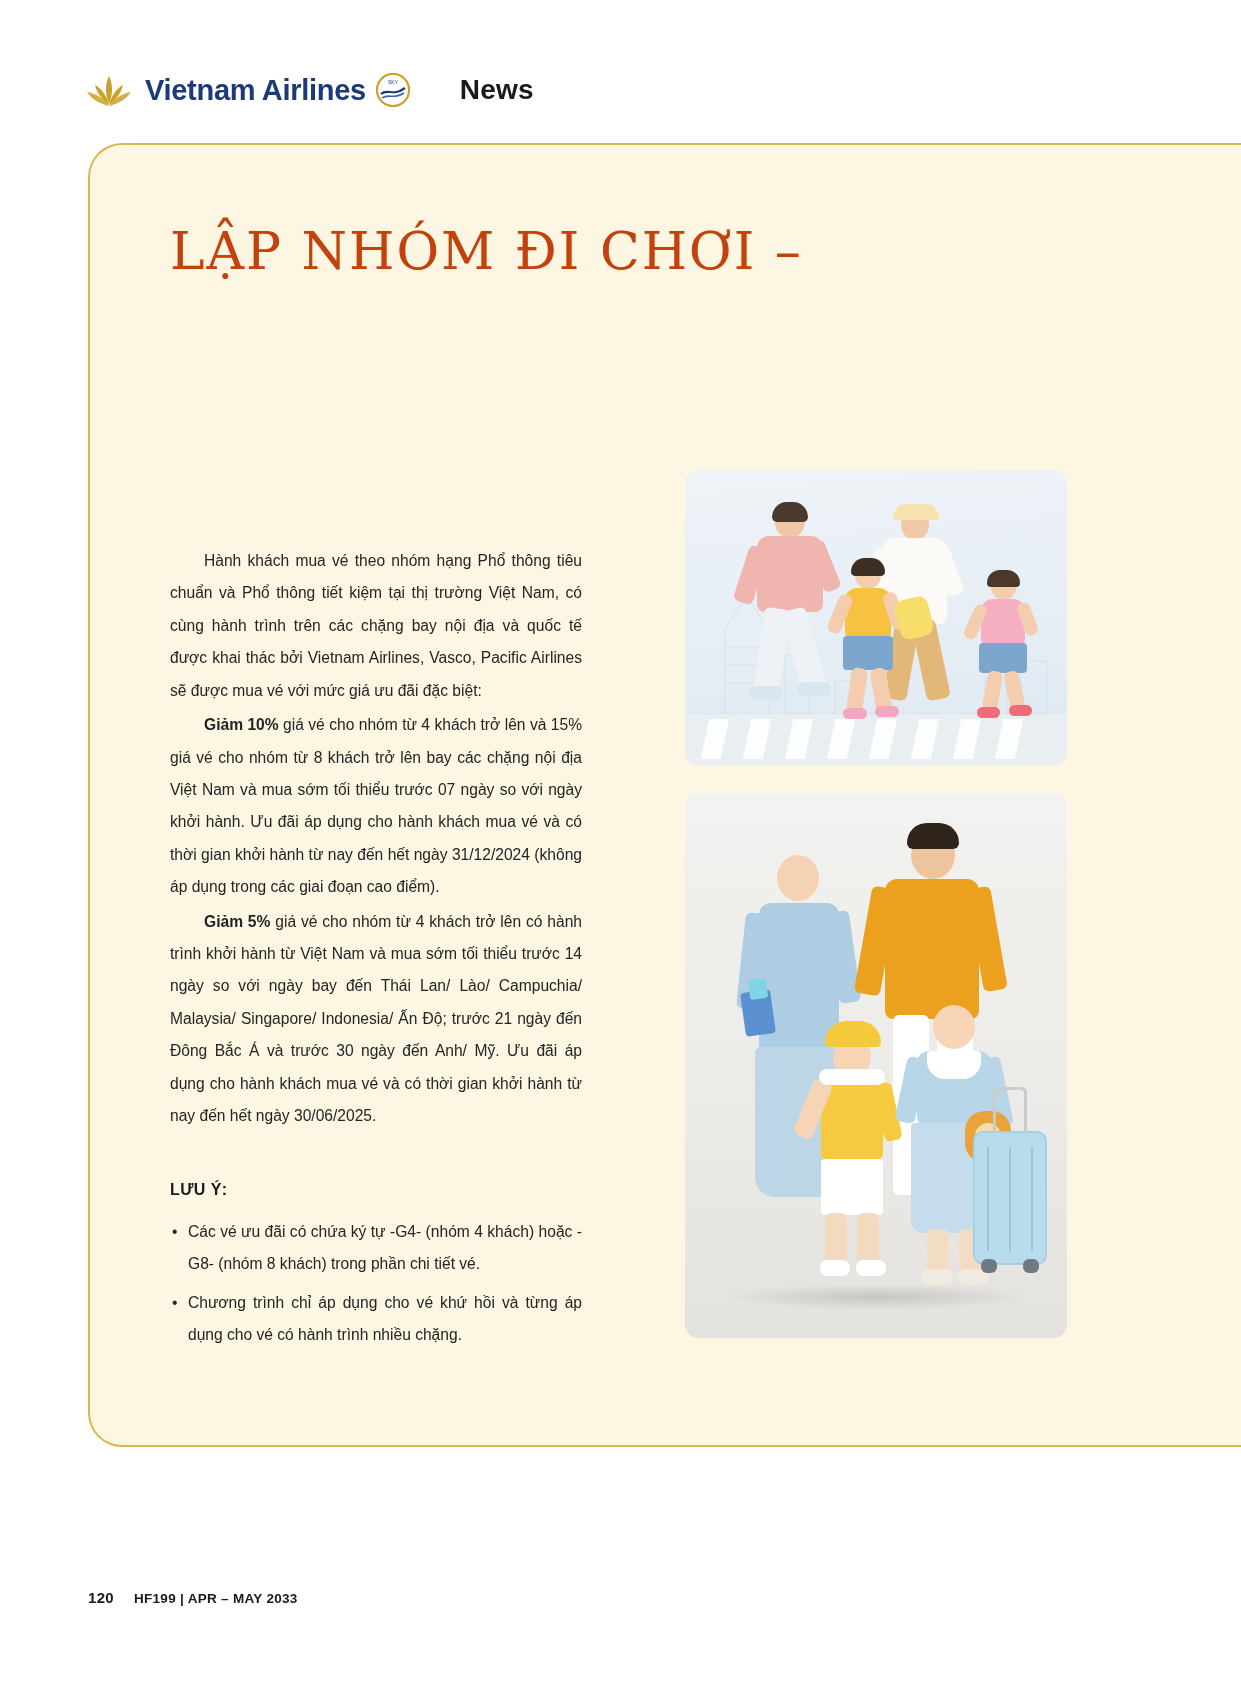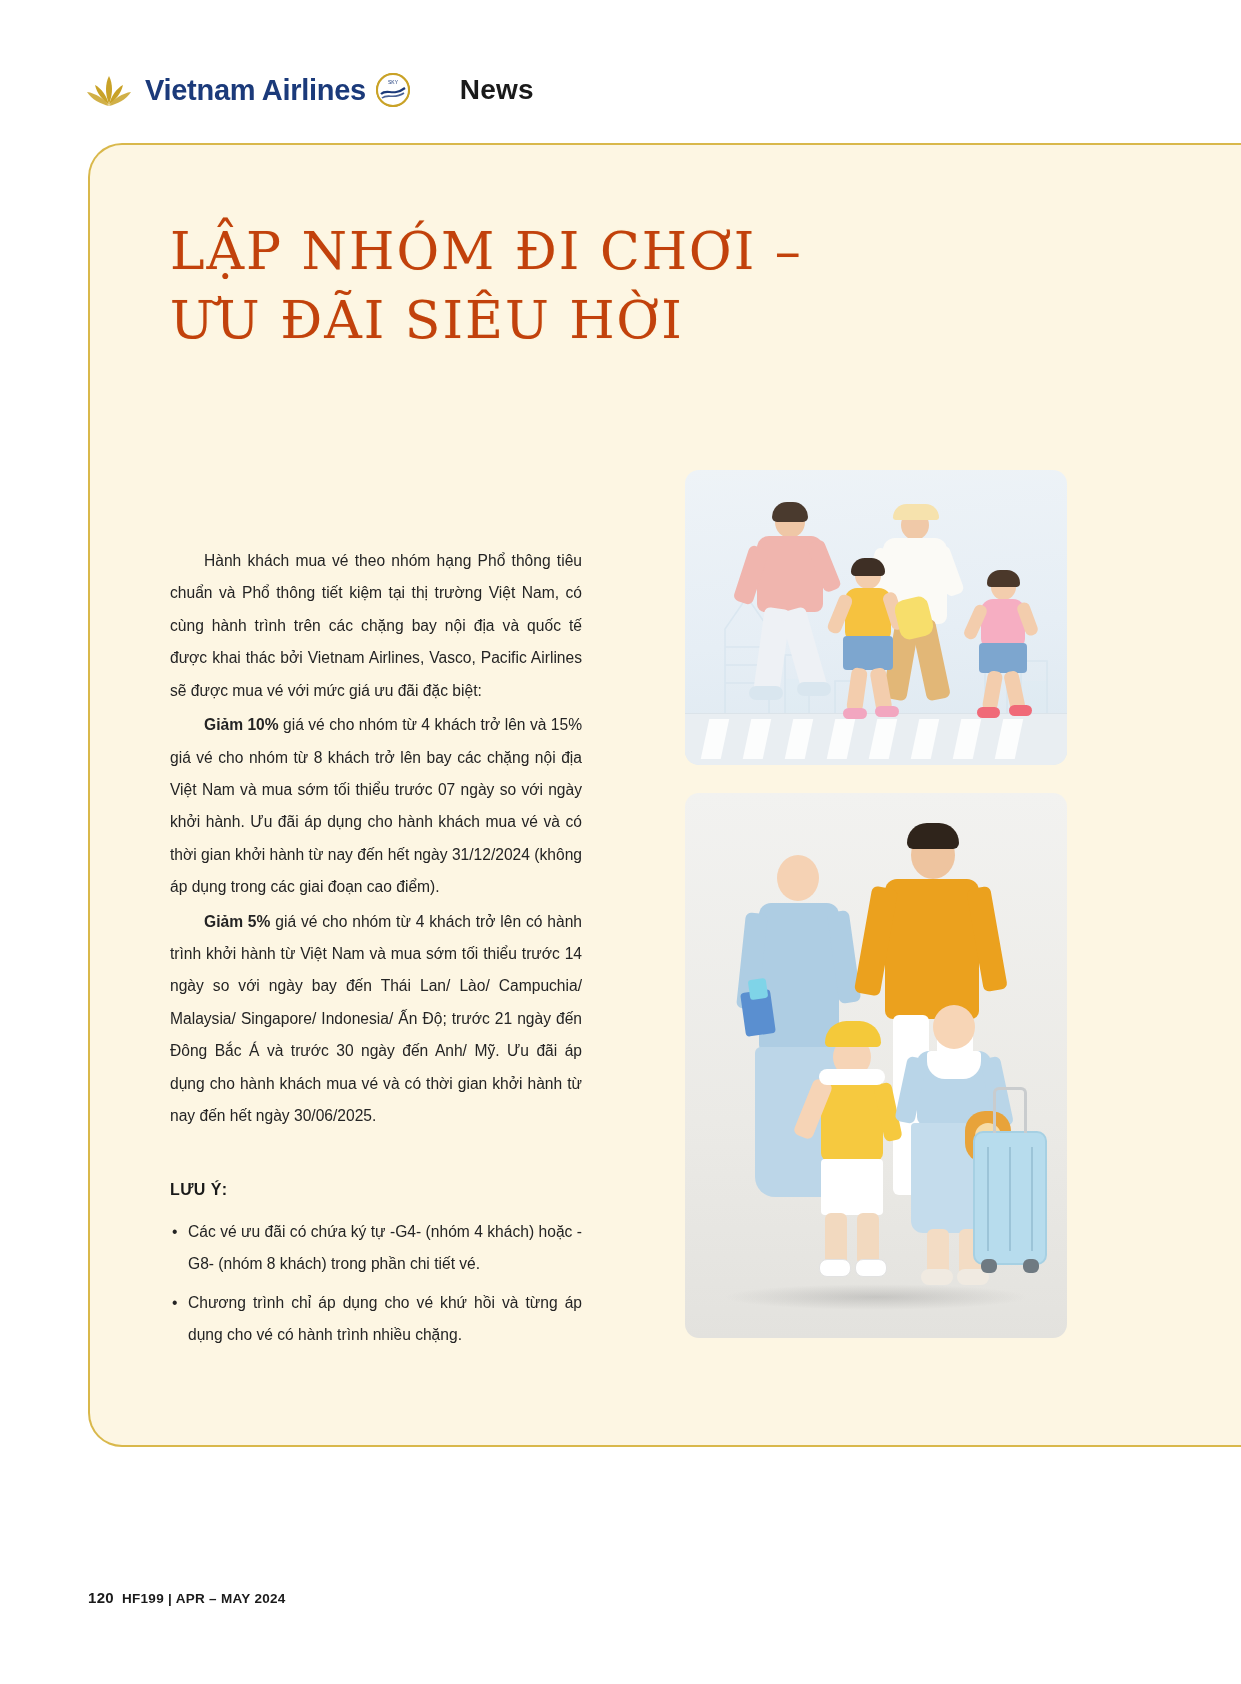--- a/index.html
+++ b/index.html
@@ -225,21 +225,21 @@
     top: -46px;
   }
 
   
   .footer {
     position: absolute;
     left: 88px;
     bottom: 78px;
     display: flex;
     align-items: baseline;
-    gap: 8px;
+    gap: 20px;
     font-size: 14px;
     color: #1a1a1a;
     font-weight: 700;
     letter-spacing: .3px;
   }
   .footer .page-num { font-size: 15px; }
   .footer .issue { font-size: 13.5px; font-weight: 700; }
 </style>
 </head>
 <body>
@@ -267,21 +267,20 @@
       </svg>
     </span>
   </div>
   <div class="section-label">News</div>
 </div>
 
 <div class="card">
 
   <div class="headline">
     <span class="line">LẬP NHÓM ĐI CHƠI –</span>
-    <span class="line">ƯU ĐÃI SIÊU HỜI</span>
   </div>
 
   <div class="text-col">
     <p class="indent">Hành khách mua vé theo nhóm hạng Phổ thông tiêu chuẩn và Phổ thông tiết kiệm tại thị trường Việt Nam, có cùng hành trình trên các chặng bay nội địa và quốc tế được khai thác bởi Vietnam Airlines, Vasco, Pacific Airlines sẽ được mua vé với mức giá ưu đãi đặc biệt:</p>
 
     <p class="indent">
       <span class="bold">Giảm 10%</span><span> giá vé cho nhóm từ 4 khách trở lên và 15% giá vé cho nhóm từ 8 khách trở lên bay các chặng nội địa Việt Nam và mua sớm tối thiểu trước 07 ngày so với ngày khởi hành. Ưu đãi áp dụng cho hành khách mua vé và có thời gian khởi hành từ nay đến hết ngày 31/12/2024 (không áp dụng trong các giai đoạn cao điểm).</span>
     </p>
 
     <p class="indent">
@@ -436,14 +435,14 @@
       <div style="position:absolute; left:56px; top:14px; width:2px; height:104px; background:#9cc4d8;"></div>
       <div style="position:absolute; left:6px; bottom:-10px; width:16px; height:14px; background:#6f7a82; border-radius:6px;"></div>
       <div style="position:absolute; right:6px; bottom:-10px; width:16px; height:14px; background:#6f7a82; border-radius:6px;"></div>
     </div>
   </div>
 
 </div>
 
 <div class="footer">
   <span class="page-num">120</span>
-  <span class="issue">HF199 | APR – MAY 2024</span>
+  <span class="issue">HF199 | APR – MAY 2033</span>
 </div>
 
 </body></html>

